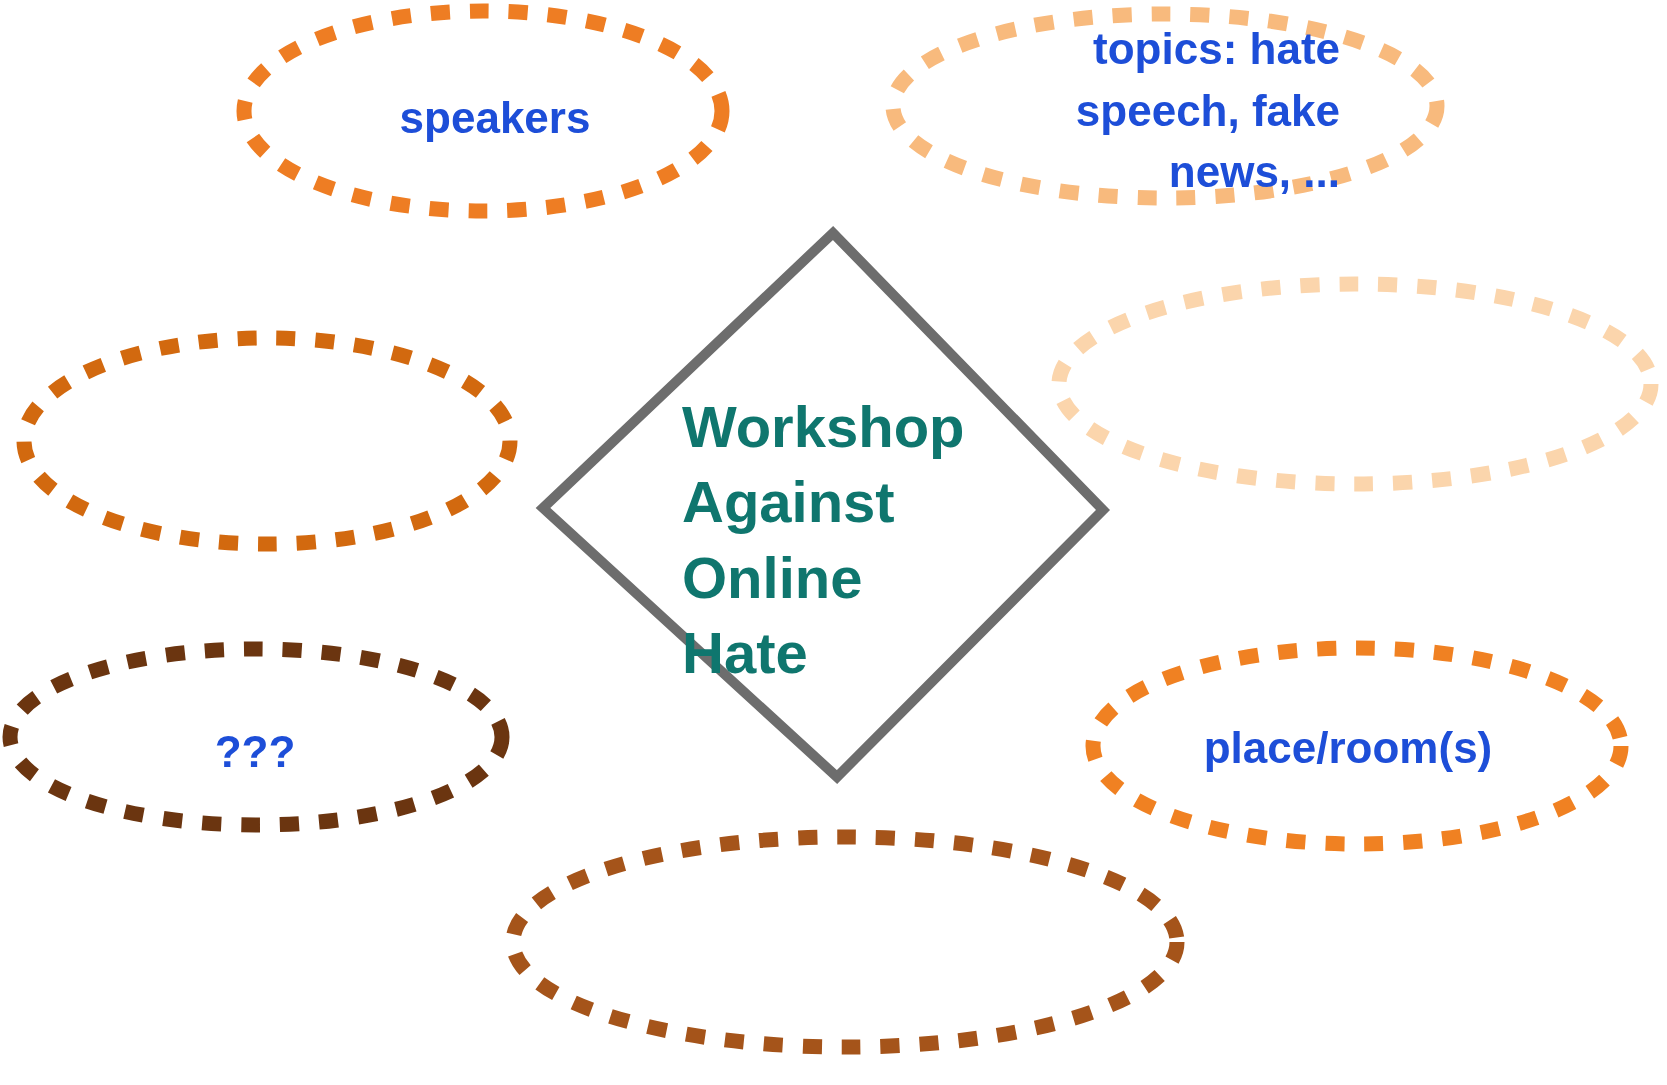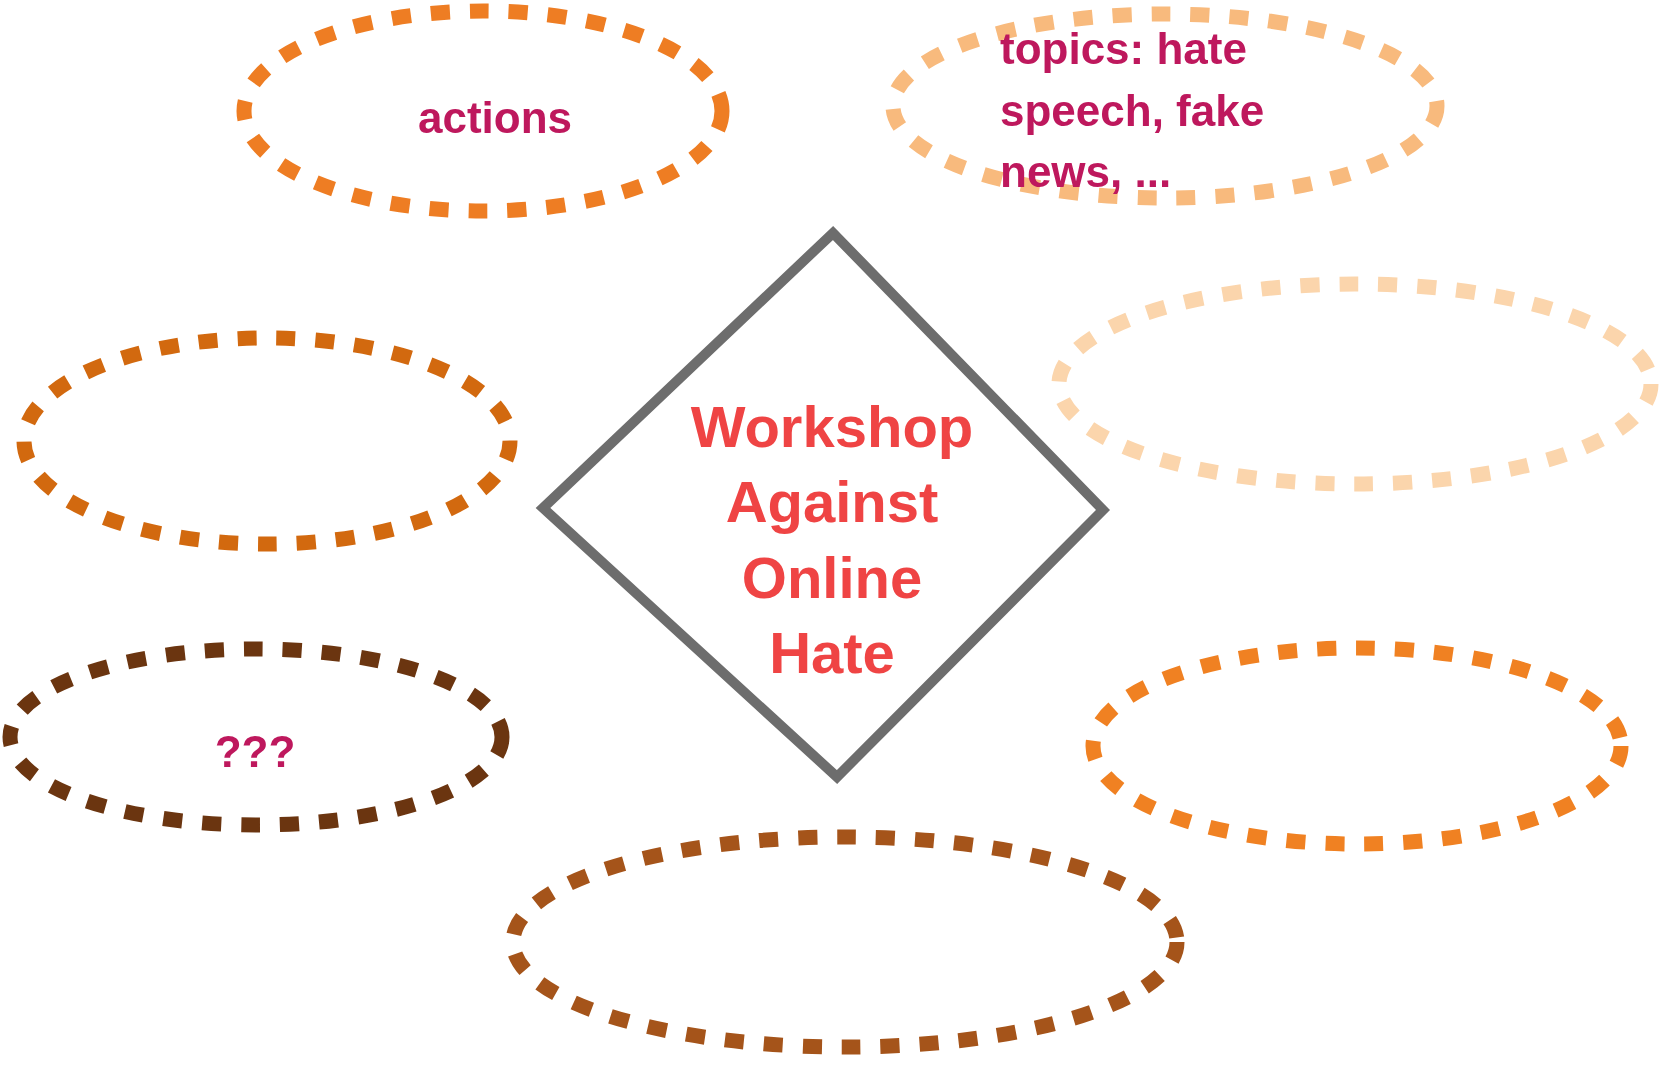--- a/index.html
+++ b/index.html
@@ -7,37 +7,36 @@
     width: 1667px; height: 1085px;
     background: #ffffff;
     font-family: "Liberation Sans", sans-serif;
     overflow: hidden;
   }
   .stage { position: relative; width: 1667px; height: 1085px; }
   .shapes { position: absolute; left: 0; top: 0; }
   .node-label {
     position: absolute;
     transform: translate(-50%, -50%);
-    color: #be185d;
+    color: #1d4ed8;
     font-weight: bold;
     font-size: 44px;
     line-height: 1.4;
-    text-align: left;
+    text-align: right;
   }
   .nowrap { white-space: nowrap; }
   .w-topics  { width: 340px; }
   .w-actions { width: 400px; }
   .center-label {
     position: absolute;
     transform: translate(-50%, -50%);
-    color: #ef4444;
+    color: #0f766e;
     font-weight: bold;
     font-size: 58px;
     line-height: 1.3;
-    text-align: center;
     width: 300px;
   }
 </style>
 </head>
 <body>
 
 <div class="stage">
 
   <svg class="shapes" width="1667" height="1085" viewBox="0 0 1667 1085">
 
@@ -51,25 +50,26 @@
 
     <ellipse cx="256" cy="737" rx="246" ry="88" fill="none" stroke-width="15" stroke-dasharray="19 20" stroke="#6b3510"></ellipse>
 
     <ellipse cx="1357" cy="746" rx="264" ry="98" fill="none" stroke-width="15" stroke-dasharray="19 20" stroke="#f08122"></ellipse>
 
     <ellipse cx="845" cy="942" rx="332" ry="105" fill="none" stroke-width="15" stroke-dasharray="19 20" stroke="#a5541a"></ellipse>
 
     <polygon points="833,233 1103,510 837,777 543,508" fill="none" stroke-width="10" stroke="#6d6d6d"></polygon>
   </svg>
 
-  <div class="node-label nowrap" style="left:495px;  top:118px;">actions</div>
+  <div class="node-label nowrap" style="left:495px;  top:118px;">speakers</div>
 
   <div class="node-label w-topics" style="left:1170px; top:110px;">topics: hate speech, fake news, ...</div>
 
 
 
   <div class="node-label nowrap" style="left:255px;  top:752px;">???</div>
 
+  <div class="node-label nowrap" style="left:1348px; top:748px;">place/room(s)</div>
 
 
   <div class="center-label" style="left:832px; top:540px;">Workshop Against Online Hate</div>
 
 </div>
 
 </body></html>

